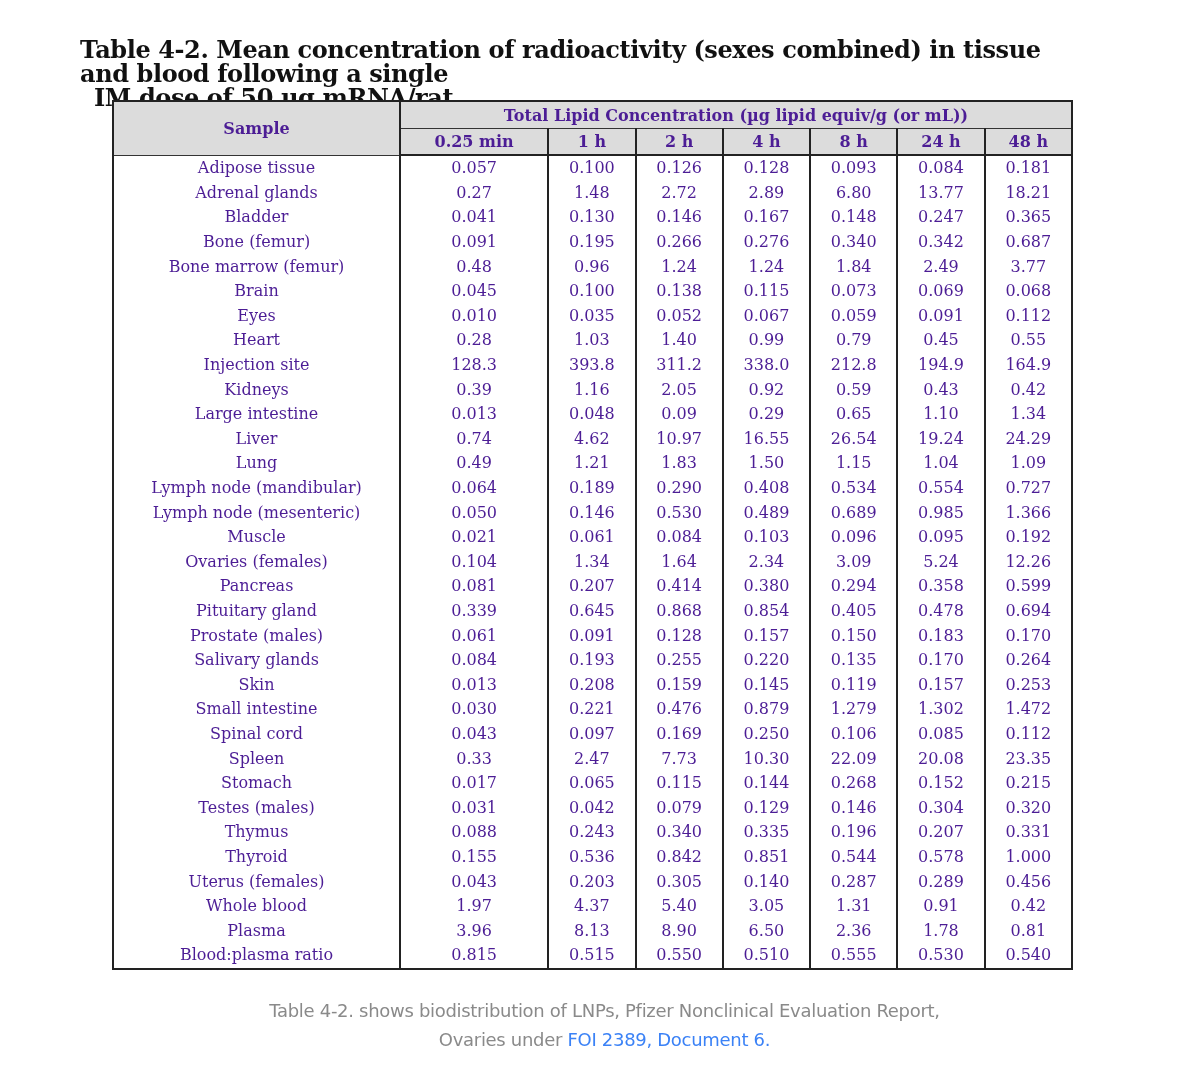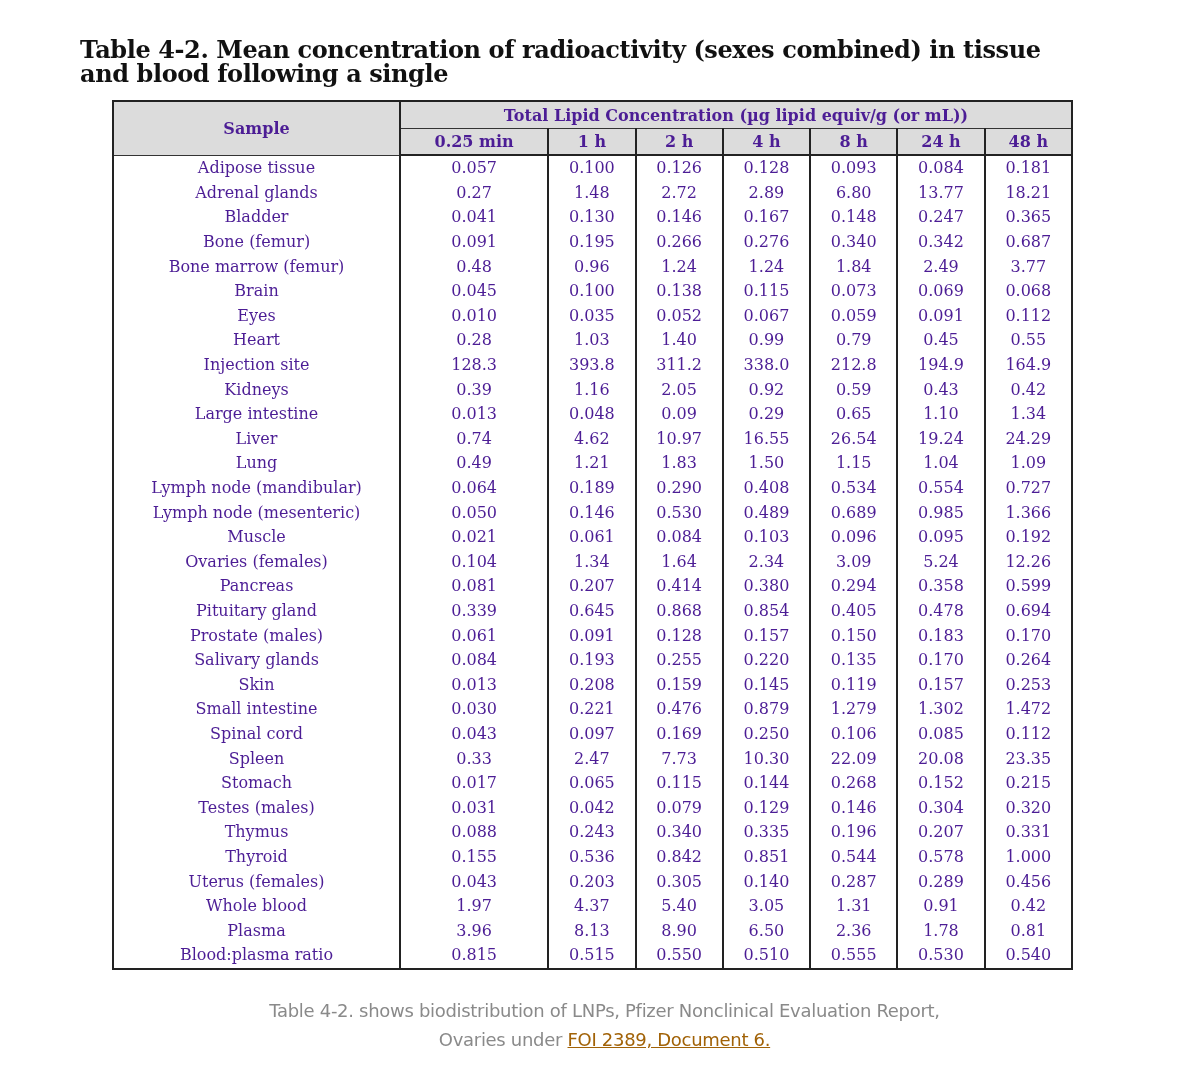--- a/index.html
+++ b/index.html
@@ -24,27 +24,28 @@
   table.data thead tr.h2 th { border-right:2px solid #222; }
   table.data thead tr.h2 th:last-child { border-right:none; }
   table.data tbody td { height:24.6px; line-height:22px; border-right:2px solid #222; }
   table.data tbody td:last-child { border-right:none; }
   table.data tbody td.sample-name { width:285px;margin-top:37px; }
   .caption {
     position:absolute; left:8px; top:996px; width:1193px; text-align:center;
     font-family:"DejaVu Sans", sans-serif; font-size:18px; line-height:29px;
     color:#8a8a8a; letter-spacing:-0.3px;
   }
-  .caption a { color:#a16207; text-decoration:underline; }
+  .caption a { color:#3b82f6; }
 </style>
 </head>
 <body>
 
 <div class="title">
   <span>Table 4-2. Mean concentration of radioactivity (sexes combined) in tissue and blood following a single</span><br>
+  <span class="line2">IM dose of 50 µg mRNA/rat</span>
 </div>
 
 <table class="data">
   <thead>
     <tr class="h1">
       <th class="sample" rowspan="2">Sample</th>
       <th colspan="7">Total Lipid Concentration (µg lipid equiv/g (or mL))</th>
     </tr>
     <tr class="h2" id="time-header-row">
         <th>0.25 min</th>

